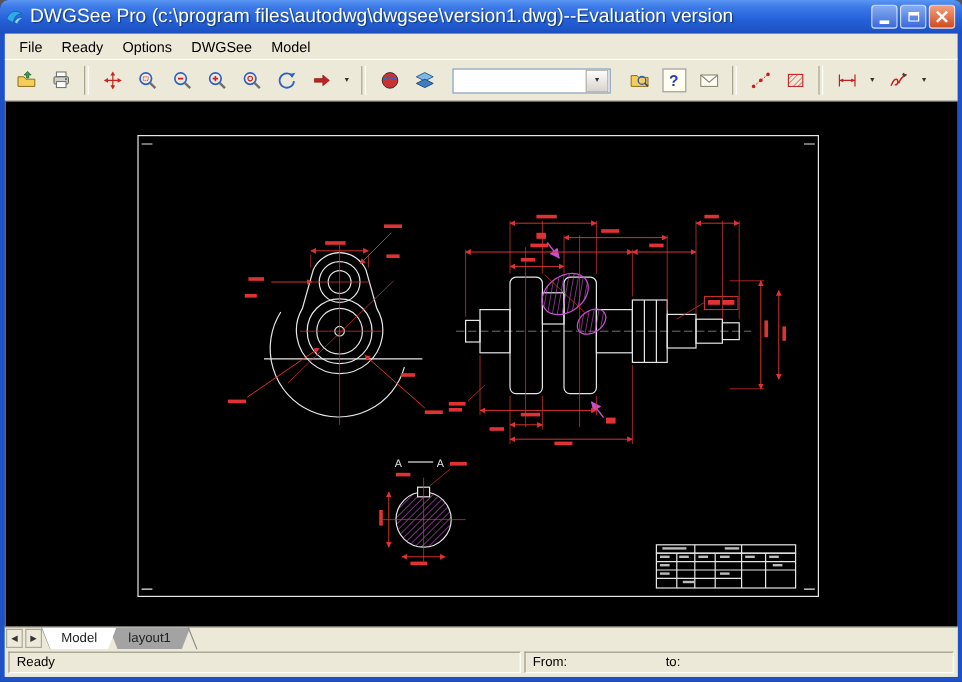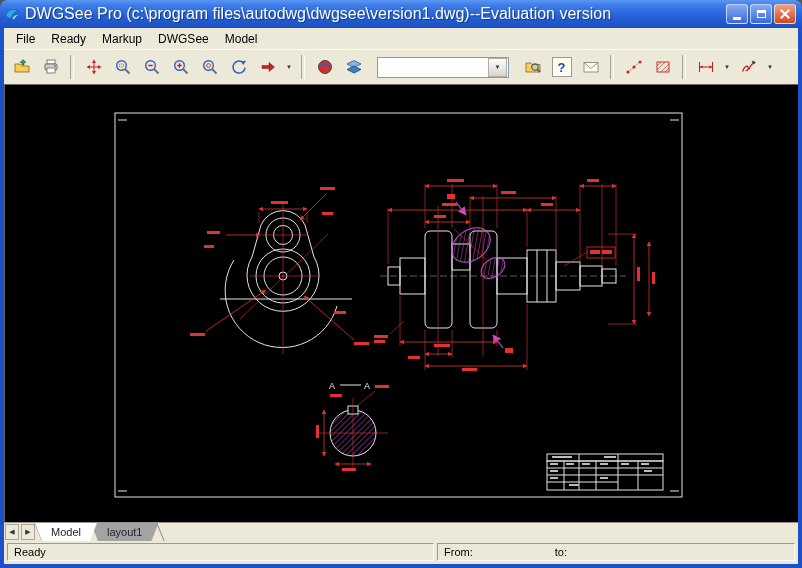--- a/index.html
+++ b/index.html
@@ -81,21 +81,21 @@
           <span class="glyph-close"></span>
         </button>
     </span>
   </div>
 
   <div class="app-body">
 
     <div class="menubar">
       <span class="menu-item">File</span>
       <span class="menu-item">Ready</span>
-      <span class="menu-item">Markup</span>
+      <span class="menu-item">Options</span>
       <span class="menu-item">DWGSee</span>
       <span class="menu-item">Model</span>
     </div>
 
     <div class="toolbar">
       <button class="tbtn">
         <svg width="18" height="18" viewBox="0 0 18 18">
           <path d="M2,6 h5 l1.5,2 H16 V14 H2 Z" fill="#F5CE58" stroke="#8A6A14" stroke-width="0.8"></path>
           <path d="M10,1.5 l3,3 h-2 v2.5 h-2 V4.5 H7 Z" fill="#2E9E4F" stroke="#14501F" stroke-width="0.5"></path>
         </svg>

